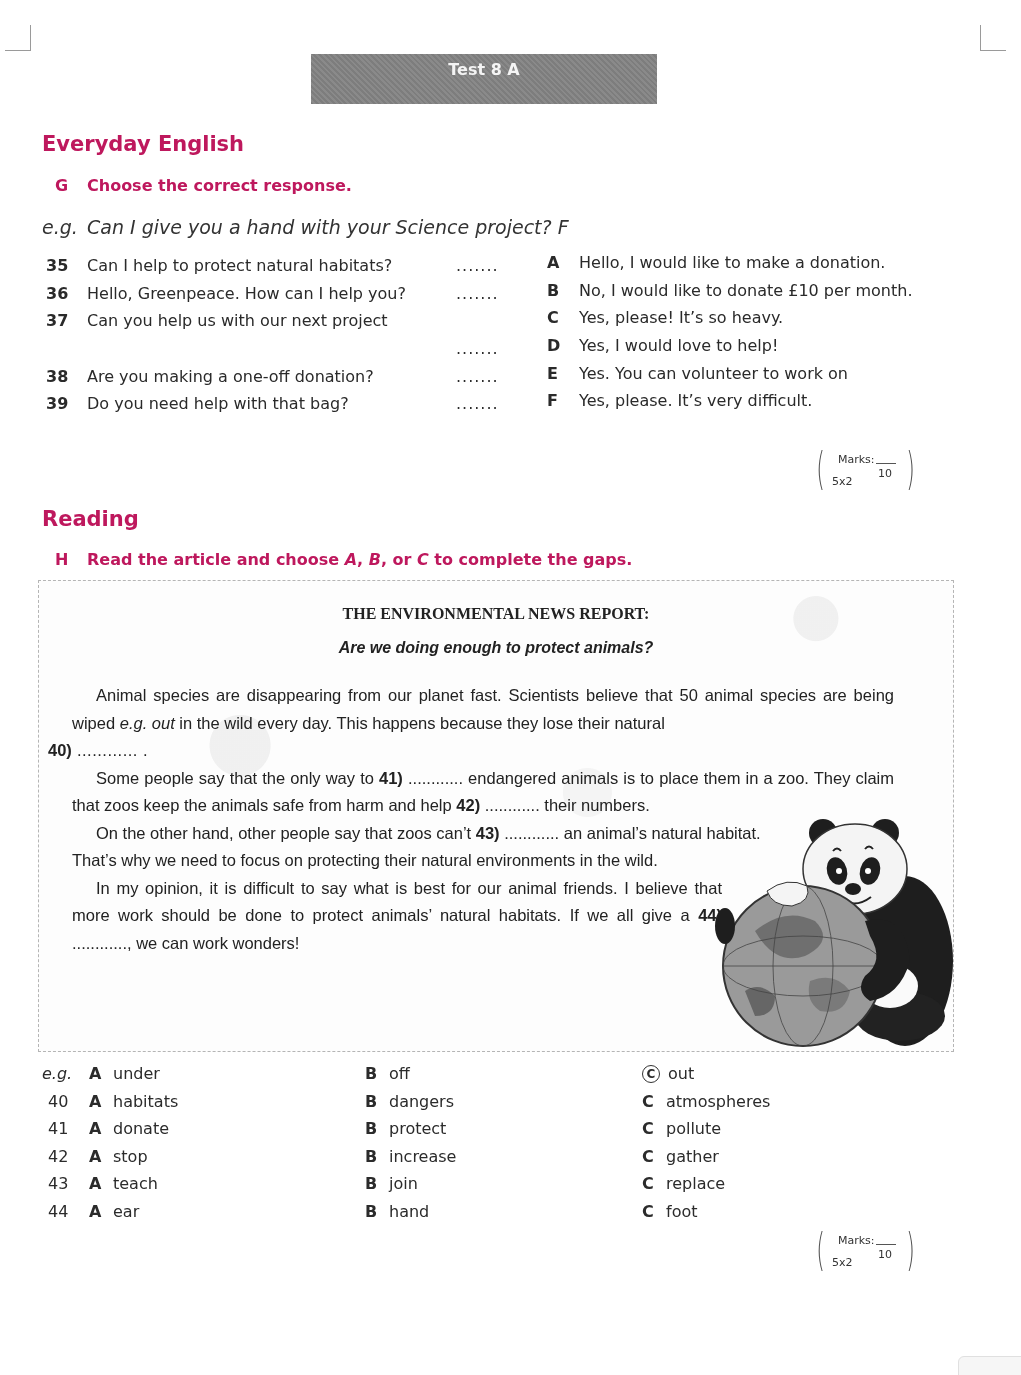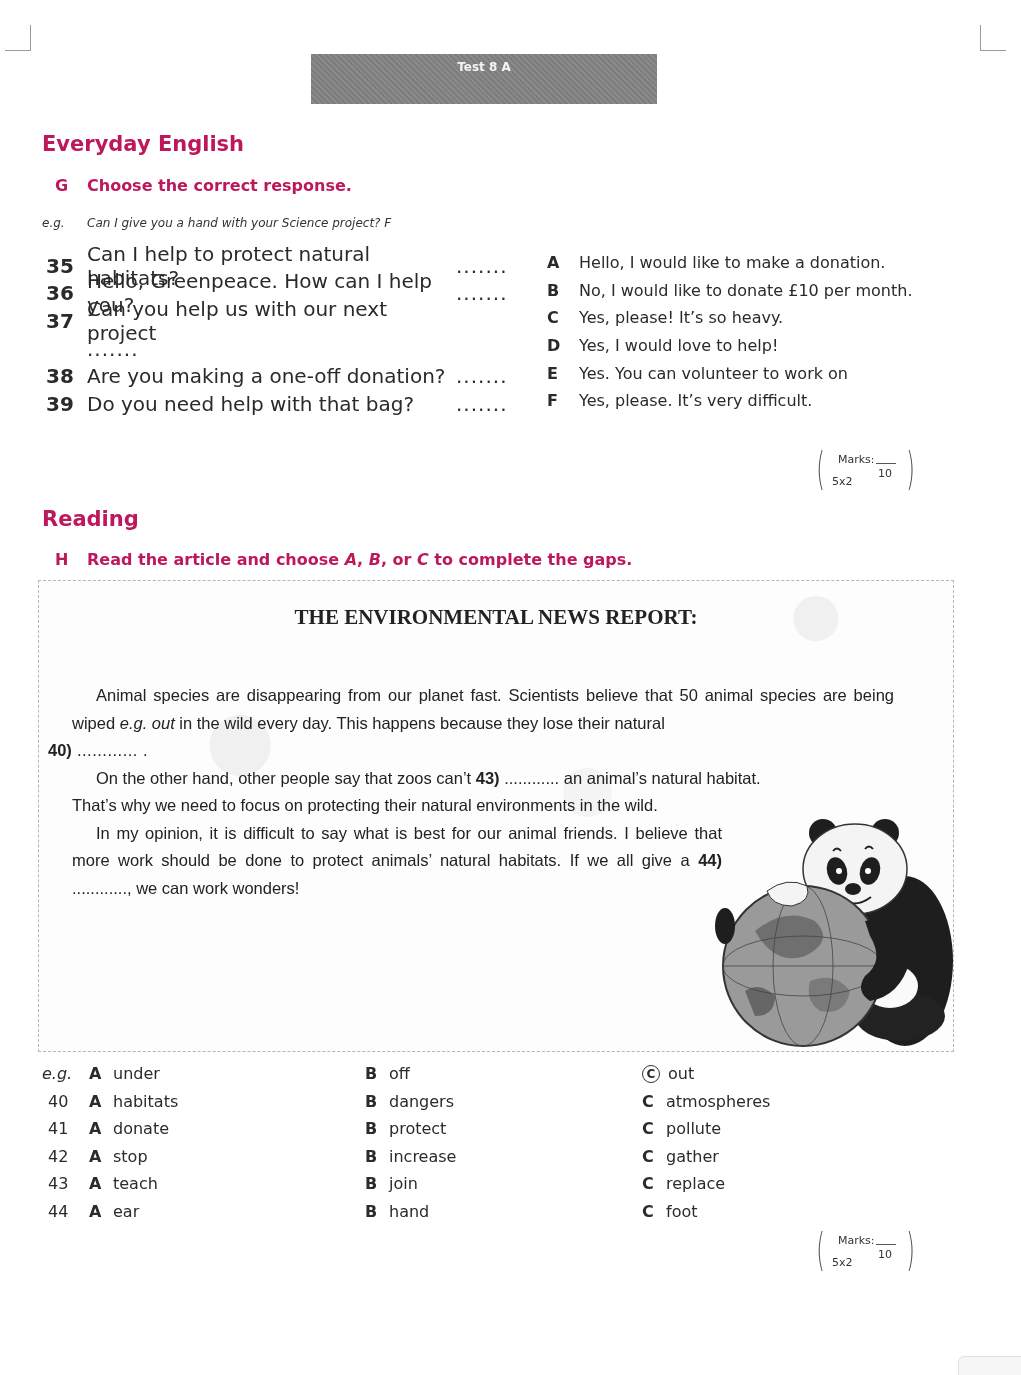--- a/index.html
+++ b/index.html
@@ -7,34 +7,34 @@
       width: 1021px; height: 1375px; position: relative; overflow: hidden;
       font-family: "DejaVu Sans", sans-serif; color: #2a2a2a;
     }
     .crop { position: absolute; border-color: #9a9a9a; border-style: solid; border-width: 0; }
     .crop.tl { left: 5px; top: 25px; width: 25px; height: 25px; border-right-width: 1px; border-bottom-width: 1px; }
     .crop.tr { left: 980px; top: 25px; width: 25px; height: 25px; border-left-width: 1px; border-bottom-width: 1px; }
 
     .test-banner {
       position: absolute; left: 311px; top: 54px; width: 346px; height: 50px;
       background: repeating-linear-gradient(45deg, #7d7d7d 0 2px, #8a8a8a 2px 4px);
-      color: #f4f4f4; font-weight: bold; font-size: 12px;
+      color: #f4f4f4; font-weight: bold; font-size: 16px;
       display: flex; align-items: flex-start; justify-content: center; padding-top: 6px; box-sizing: border-box;
     }
 
     .section-title { position: absolute; left: 42px; font-size: 21px; font-weight: 600; color: #be185d; }
     .instruction { position: absolute; left: 55px; font-size: 16px; font-weight: 600; color: #be185d; }
     .instruction .letter { display: inline-block; width: 32px; }
     .instruction i { font-weight: 600; }
 
-    .eg-line { position: absolute; left: 42px; top: 216px; font-size: 12px; font-style: italic; color: #333; }
+    .eg-line { position: absolute; left: 42px; top: 216px; font-size: 19px; font-style: italic; color: #333; }
     .eg-line .eg { display: inline-block; width: 45px; }
 
     .q-list { position: absolute; left: 46px; top: 252px; width: 460px; }
-    .q-row { display: flex; font-size: 20px; height: 27.6px; align-items: center; }
+    .q-row { display: flex; font-size: 16px; height: 27.6px; align-items: center; justify-content: flex-end; }
     .q-num { width: 41px; font-weight: 700; }
     .q-text { flex: 1; }
     .q-dots { width: 50px; text-align: left; letter-spacing: 1px; }
 
     .opt-list { position: absolute; left: 547px; top: 249px; width: 380px; }
     .opt-row { display: flex; font-size: 16px; height: 27.6px; align-items: center; }
     .opt-letter { width: 32px; font-weight: 600; }
 
     .marks { position: absolute; width: 95px; height: 52px; font-size: 11px; color: #333; }
     .marks .lp, .marks .rp { position: absolute; top: -4px; font-size: 44px; font-weight: 100; color: #555; line-height: 52px; transform: scaleX(0.5); }
@@ -48,21 +48,21 @@
     .article-box {
       position: absolute; left: 38px; top: 580px; width: 916px; height: 472px;
       border: 1px dashed #b5b5b5; box-sizing: border-box;
       background:
         radial-gradient(circle at 22% 35%, rgba(200,200,200,0.25) 0 30px, transparent 31px),
         radial-gradient(circle at 60% 45%, rgba(210,210,210,0.2) 0 24px, transparent 25px),
         radial-gradient(circle at 85% 8%, rgba(200,200,200,0.25) 0 22px, transparent 23px),
         #fdfdfd;
     }
     .art-title { position: absolute; left: 0; width: 100%; top: 24px; text-align: center;
-      font-family: "Liberation Serif", serif; font-size: 21px; font-weight: 700; color: #222; }
+      font-family: "Liberation Serif", serif; font-size: 16px; font-weight: 700; color: #222; }
     .art-sub { position: absolute; left: 0; width: 100%; top: 58px; text-align: center;
       font-family: "Liberation Sans", sans-serif; font-size: 16px; font-weight: 700; font-style: italic; color: #222; }
     .art-body { position: absolute; left: 33px; top: 101px; width: 822px;
       font-family: "Liberation Sans", sans-serif; font-size: 16.5px; line-height: 27.5px; color: #222; text-align: justify; }
     .art-body p { margin: 0; text-indent: 24px; }
     .art-body p.narrow { width: 716px; }
     .art-body p.narrow2 { width: 650px; }
     .art-body b { font-weight: 700; }
     .gap { letter-spacing: 0.5px; }
 
@@ -169,22 +169,24 @@
   <span class="rp">)</span>
 </div>
 
 <div class="section-title" style="top:507px;">Reading</div>
 <div class="instruction" style="top:550px;">
   <span class="letter">H</span><span>Read the article and choose </span><i>A</i><span>, </span><i>B</i><span>, or </span><i>C</i><span> to complete the gaps.</span>
 </div>
 
 <div class="article-box">
   <div class="art-title">THE ENVIRONMENTAL NEWS REPORT:</div>
+  <div class="art-sub">Are we doing enough to protect animals?</div>
   <div class="art-body">
     <p><span>Animal species are disappearing from our planet fast. Scientists believe that 50 animal species are being wiped </span><i>e.g. out</i><span> in the wild every day. This happens because they lose their natural </span><br><b style="margin-left:-24px;">40)</b><span class="gap"> ............ .</span></p>
+    <p><span>Some people say that the only way to </span><b>41)</b><span> ............ endangered animals is to place them in a zoo. They claim that zoos keep the animals safe from harm and help </span><b>42)</b><span> ............ their numbers.</span></p>
     <p class="narrow" style="text-align:left;"><span>On the other hand, other people say that zoos can’t </span><b>43)</b><span> ............ an animal’s natural habitat. That’s why we need to focus on protecting their natural environments in the wild.</span></p>
     <p class="narrow2"><span>In my opinion, it is difficult to say what is best for our animal friends. I believe that more work should be done to protect animals’ natural habitats. If we all give a </span><b>44)</b><span> ............, we can work wonders!</span></p>
   </div>
 
   <svg class="panda" viewBox="0 0 240 240">
     <g>
       <ellipse cx="190" cy="150" rx="48" ry="85" fill="#1e1e1e"></ellipse>
       <ellipse cx="185" cy="205" rx="45" ry="25" fill="#222"></ellipse>
       <ellipse cx="175" cy="175" rx="28" ry="22" fill="#fafafa"></ellipse>
     </g>

